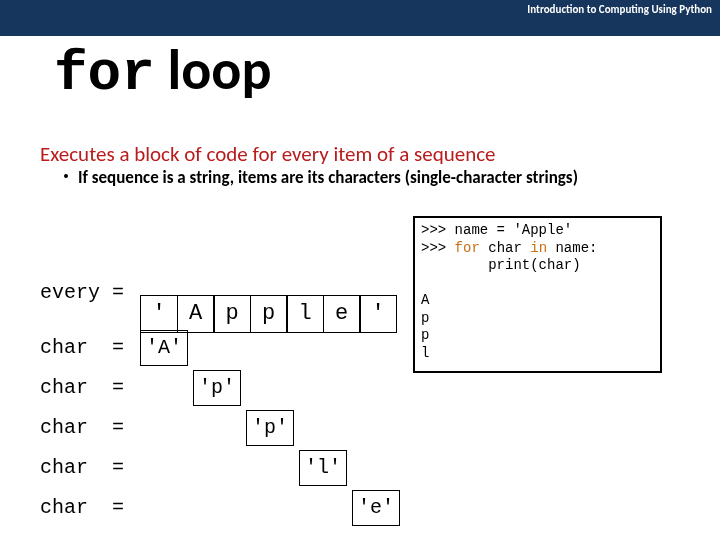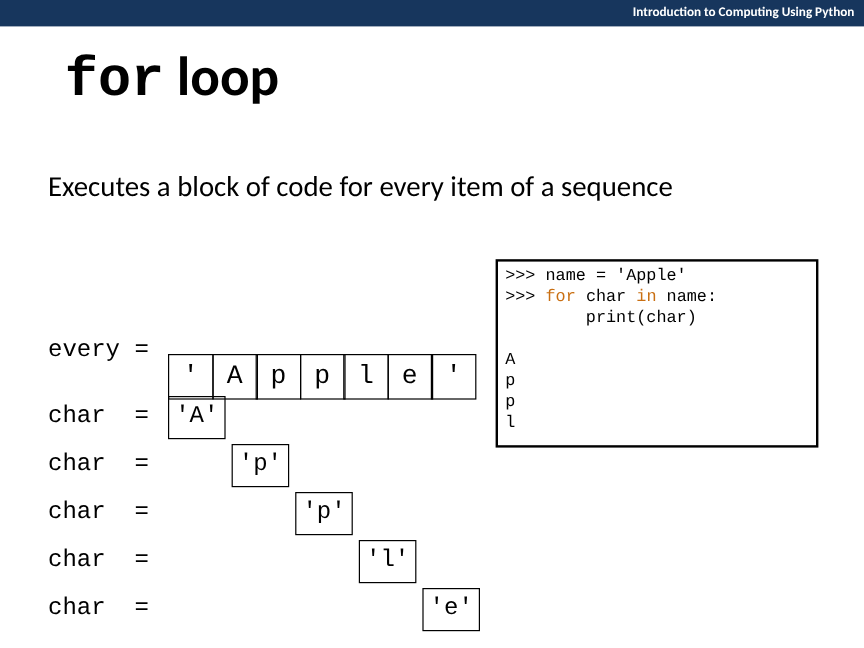--- a/index.html
+++ b/index.html
@@ -1,26 +1,26 @@
 <!DOCTYPE html>
 <html><head>
 <meta charset="utf-8">
 <style>
   * { box-sizing: border-box; margin: 0; padding: 0; }
   html, body { width: 720px; height: 540px; font-family: Calibri, Arial, sans-serif; background: #fff; color: #000; }
   .slide { position: relative; width: 720px; height: 540px; }
-  .topbar { position: absolute; top: 0; left: 0; right: 0; height: 22px; background: #17365d; }
+  .topbar { position: absolute; top: 0; left: 0; right: 0; height: 36px; background: #17365d; }
   .bookname { position: absolute; top: 3px; right: 8px; font-size: 11px; font-weight: 700; color: #fff; }
-  .title { position: absolute; top: 36px; left: 54px; font-size: 46px; font-weight: 700; font-family: Calibri, Arial, sans-serif; color: #000; }
+  .title { position: absolute; top: 36px; left: 54px; font-size: 56px; font-weight: 700; font-family: Calibri, Arial, sans-serif; color: #000; }
   .title .mono { font-family: "Courier New", monospace; font-weight: 700; }
-  .desc { position: absolute; top: 141px; left: 40px; font-size: 24px; color: #000000; font-weight: 400; }
+  .desc { position: absolute; top: 141px; left: 40px; font-size: 21px; color: #b91c1c; font-weight: 400; }
   .bullet { position: absolute; top: 167px; left: 78px; font-size: 17px; font-weight: 700; color: #000; }
   .bullet .dot { position: absolute; left: -14px; top: 7px; width: 4px; height: 4px; background: #000; border-radius: 50%; }
 
-  .codebox { position: absolute; left: 413px; top: 216px; width: 269px; height: 157px; border: 2px solid #000; background: #fff; padding: 4px 6px; font-family: "Courier New", monospace; font-size: 14px; line-height: 1.25; white-space: pre; }
+  .codebox { position: absolute; left: 413px; top: 216px; width: 249px; height: 157px; border: 2px solid #000; background: #fff; padding: 4px 6px; font-family: "Courier New", monospace; font-size: 14px; line-height: 1.25; white-space: pre; }
   .kw { color: #c96f12; }
 
   .vis { position: absolute; left: 40px; top: 275px; font-family: "Courier New", monospace; font-size: 20px; }
   .row { position: absolute; left: 0; width: 700px; height: 40px; }
   .lbl { position: absolute; left: 0; top: 6px; }
   .eq  { position: absolute; left: 72px; top: 6px; }
   .cells { position: absolute; left: 100px; top: 0; margin-top: 20px; }
   .cell { display: inline-block; width: 38px; height: 38px; border: 1.5px solid #000; text-align: center; line-height: 36px; font-size: 22px; vertical-align: top; margin-left: -1.5px; }
   .cell:first-child { margin-left: 0; }
   .singlecell { position: absolute; width: 48px; height: 36px; border: 1.5px solid #000; text-align: center; line-height: 34px; font-size: 20px; }
@@ -33,20 +33,24 @@
   <div class="topbar">
     <div class="bookname">Introduction to Computing Using Python</div>
   </div>
 
   <div class="title">
     <span class="mono">for</span><span> loop</span>
   </div>
 
   <div class="desc">Executes a block of code for every item of a sequence</div>
 
+  <div class="bullet">
+    <span class="dot"></span>
+    <span>If sequence is a string, items are its characters (single-character strings)</span>
+  </div>
 
   <div class="codebox"><span>&gt;&gt;&gt; name = 'Apple'</span>
 <span>&gt;&gt;&gt; </span><span class="kw">for</span><span> char </span><span class="kw">in</span><span> name:</span>
 <span>        print(char)</span>
 
 <span>A
 p
 p
 l</span></div>
 

